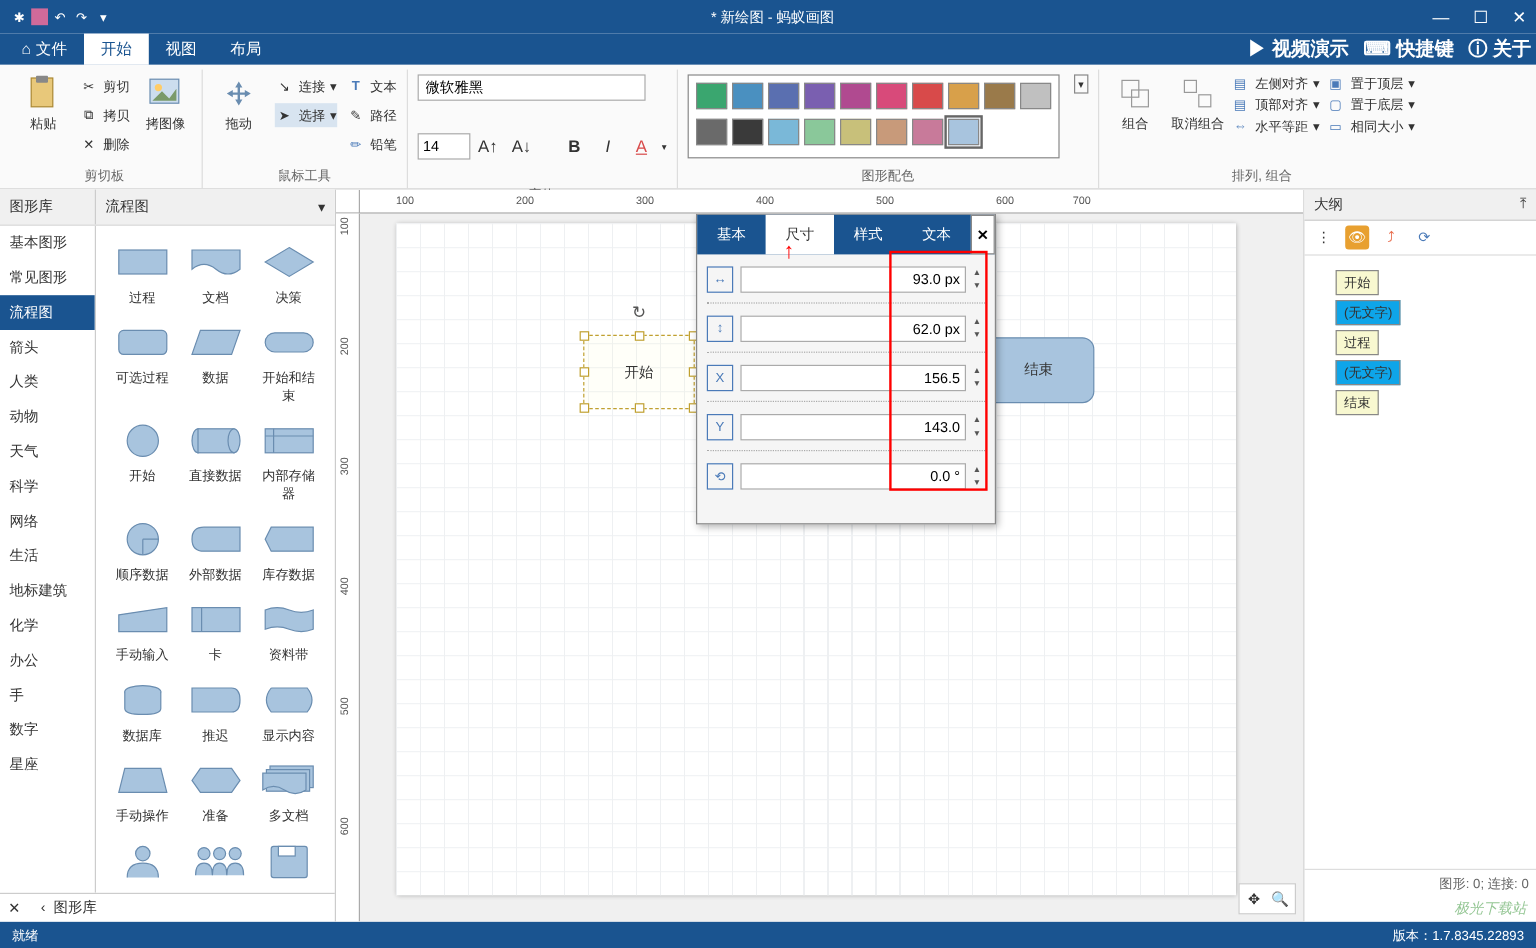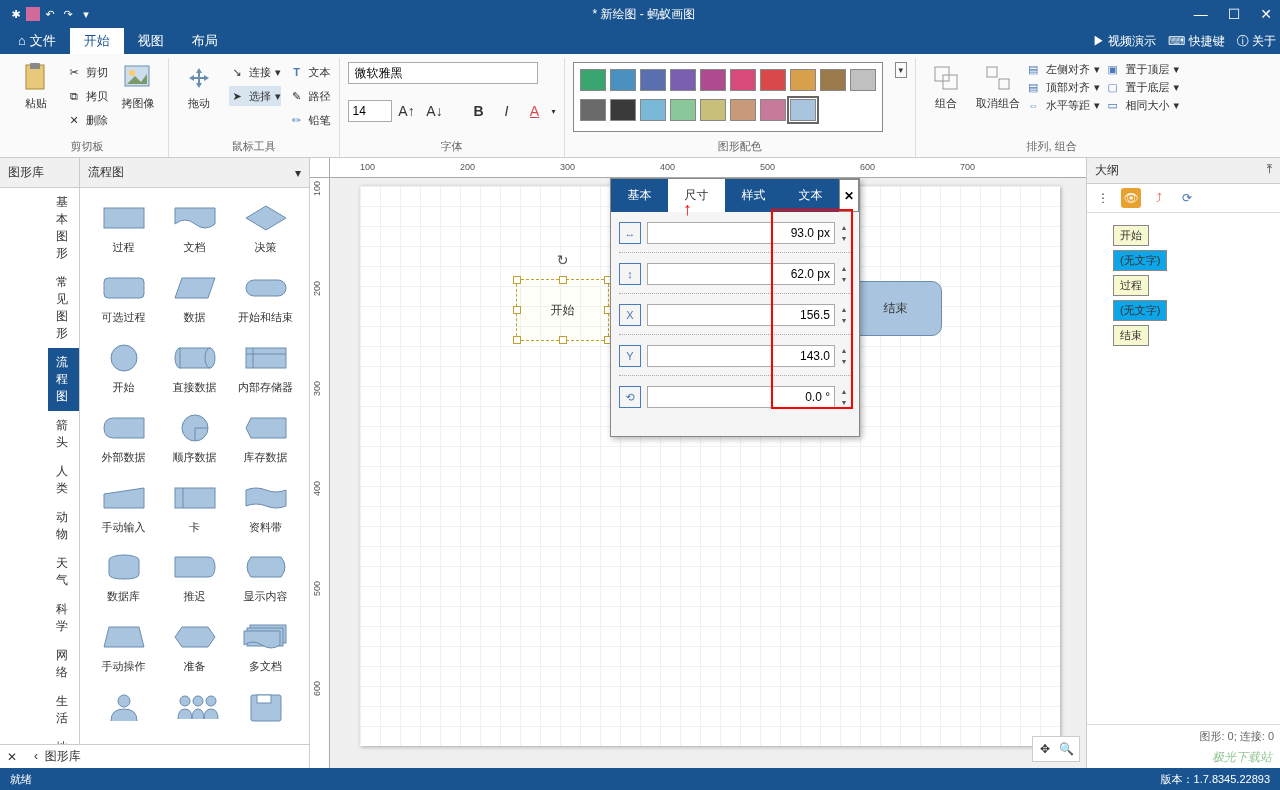--- a/index.html
+++ b/index.html
@@ -7,51 +7,51 @@
 .titlebar { height:28px; background:#1a5490; color:#fff; display:flex; align-items:center; padding:0 8px; }
 .titlebar .icons { display:flex; gap:2px; align-items:center; }
 .titlebar .icons span { width:16px; height:16px; display:inline-flex; align-items:center; justify-content:center; font-size:11px; }
 .titlebar .title { flex:1; text-align:center; font-size:12px; }
 .titlebar .win-ctrl { display:flex; gap:20px; font-size:14px; }
 .menubar { height:26px; background:#1a5490; color:#fff; display:flex; align-items:center; padding:0 4px; justify-content:space-between; }
 .menubar .left { display:flex; gap:0; align-items:center; }
 .menubar .tab { padding:4px 14px; font-size:13px; cursor:pointer; }
 .menubar .tab.active { background:#fff; color:#1a5490; }
 .menubar .home-icon { margin-right:4px; }
-.menubar .right { display:flex; gap:12px; align-items:center; font-size:12px; }
+.menubar .right { display:flex; gap:12px; align-items:center; font-size:16px;font-weight:bold; }
 .ribbon { height:104px; background:#fafafa; border-bottom:1px solid #ccc; display:flex; padding:4px 6px 0 6px; }
 .ribbon-group { display:flex; flex-direction:column; border-right:1px solid #ddd; padding:0 8px; }
 .ribbon-group:last-child { border-right:none; }
 .ribbon-group .body { flex:1; display:flex; align-items:flex-start; gap:8px; padding-top:4px; }
 .ribbon-group .label { text-align:center; font-size:11px; color:#666; padding:3px 0; }
 .big-btn { display:flex; flex-direction:column; align-items:center; width:44px; cursor:pointer; }
 .big-btn .ico { width:32px; height:32px; margin-bottom:2px; display:flex; align-items:center; justify-content:center; }
 .big-btn .txt { font-size:11px; }
 .small-col { display:flex; flex-direction:column; gap:4px; }
 .small-btn { display:flex; align-items:center; gap:4px; font-size:11px; cursor:pointer; height:20px; }
 .small-btn .ico { width:16px; height:16px; display:inline-flex; align-items:center; justify-content:center; }
-.font-row { display:flex; gap:4px; align-items:flex-end; margin-bottom:8px; }
+.font-row { display:flex; gap:4px; align-items:flex-end; margin-bottom:19px; }
 .font-name { width:190px; height:22px; border:1px solid #aaa; padding:0 6px; font-size:12px; background:#fff; }
 .font-size { width:44px; height:22px; border:1px solid #aaa; padding:0 4px; font-size:12px; text-align:left; background:#fff; }
 .font-btns { display:flex; gap:6px; align-items:center; }
 .font-btns .fbtn { width:22px; height:22px; display:flex; align-items:center; justify-content:center; cursor:pointer; font-size:14px; }
 .color-grid { display:grid; grid-template-columns:repeat(10,26px); grid-template-rows:26px 26px; gap:4px; border:1px solid #888; padding:6px; background:#fff; }
 .color-sw { width:26px; height:22px; border:1px solid #888; cursor:pointer; }
 .color-sw.sel { outline:2px solid #666; outline-offset:1px; }
 .arrange-col { display:flex; flex-direction:column; gap:3px; }
 .arrange-item { display:flex; align-items:center; gap:4px; font-size:11px; cursor:pointer; }
 .arrange-item .ico { width:14px; height:14px; color:#4a7ab8; }
 
 .workspace { display:flex; height:610px; background:#f5f5f5; }
-.left-panel { width:310px; background:#fff; border-right:1px solid #ccc; display:flex; flex-direction:column; }
+.left-panel { width:280px; background:#fff; border-right:1px solid #ccc; display:flex; flex-direction:column; }
 .left-header { display:flex; border-bottom:1px solid #ccc; }
 .left-header .cat-hdr { width:80px; padding:6px 8px; border-right:1px solid #ccc; background:#f0f0f0; font-size:12px; }
 .left-header .shape-hdr { flex:1; padding:6px 8px; background:#f0f0f0; font-size:12px; display:flex; justify-content:space-between; align-items:center; }
 .left-body { flex:1; display:flex; overflow:hidden; }
-.cat-list { width:80px; border-right:1px solid #ccc; overflow-y:auto;padding-left:48px; }
+.cat-list { width:80px; border-right:1px solid #ccc; overflow-y:auto; }
 .cat-item { padding:6px 8px; font-size:12px; cursor:pointer; }
 .cat-item.active { background:#1a5490; color:#fff; }
 .shape-grid { flex:1; overflow-y:auto; padding:8px; display:grid; grid-template-columns:repeat(3,1fr); gap:4px 0; }
 .shape-cell { display:flex; flex-direction:column; align-items:center; padding:4px; cursor:pointer; }
 .shape-cell .shp { width:50px; height:36px; display:flex; align-items:center; justify-content:center; margin-bottom:4px; }
 .shape-cell .shp-label { font-size:11px; text-align:center; }
 .left-footer { height:24px; border-top:1px solid #ccc; display:flex; align-items:center; }
 .left-footer .close { width:24px; text-align:center; cursor:pointer; }
 .left-footer .back { flex:1; padding-left:10px; cursor:pointer; }
 
@@ -393,33 +393,33 @@
                 <rect x="5" y="8" width="40" height="20" fill="#a8c4de" stroke="#6a8db0"></rect>
                 <line x1="12" y1="8" x2="12" y2="28" stroke="#6a8db0"></line>
                 <line x1="5" y1="14" x2="45" y2="14" stroke="#6a8db0"></line>
               </svg>
             </div>
             <div class="shp-label">内部存储器</div>
           </div>
           <div class="shape-cell">
             <div class="shp">
               <svg width="50" height="36">
-                <path d="M5 18 Q5 8 15 8 L45 8 L45 28 L15 28 Q5 28 5 18" fill="#a8c4de" stroke="#6a8db0"></path>
-              </svg>
-            </div>
-            <div class="shp-label">外部数据</div>
-          </div>
-          <div class="shape-cell">
-            <div class="shp">
-              <svg width="50" height="36">
                 <circle cx="25" cy="18" r="13" fill="#a8c4de" stroke="#6a8db0"></circle>
                 <path d="M25 18 L38 18 M25 18 L25 31" stroke="#6a8db0" fill="none"></path>
               </svg>
             </div>
             <div class="shp-label">顺序数据</div>
+          </div>
+          <div class="shape-cell">
+            <div class="shp">
+              <svg width="50" height="36">
+                <path d="M5 18 Q5 8 15 8 L45 8 L45 28 L15 28 Q5 28 5 18" fill="#a8c4de" stroke="#6a8db0"></path>
+              </svg>
+            </div>
+            <div class="shp-label">外部数据</div>
           </div>
           <div class="shape-cell">
             <div class="shp">
               <svg width="50" height="36">
                 <path d="M10 8 L45 8 L45 28 L10 28 L5 18 Z" fill="#a8c4de" stroke="#6a8db0"></path>
               </svg>
             </div>
             <div class="shp-label">库存数据</div>
           </div>
           <div class="shape-cell">
@@ -534,21 +534,21 @@
 
   <div class="canvas-area">
     <div class="ruler-corner"></div>
     <div class="ruler-h" id="ruler-h">
         <span class="tick" style="left: 30px;">100</span>
         <span class="tick" style="left: 130px;">200</span>
         <span class="tick" style="left: 230px;">300</span>
         <span class="tick" style="left: 330px;">400</span>
         <span class="tick" style="left: 430px;">500</span>
         <span class="tick" style="left: 530px;">600</span>
-        <span class="tick" style="left: 630px;">700</span>
+        <span class="tick" style="left: 594px;">700</span>
       </div>
     <div class="ruler-v" id="ruler-v">
         <span class="tick" style="top: 18px;">100</span>
         <span class="tick" style="top: 118px;">200</span>
         <span class="tick" style="top: 218px;">300</span>
         <span class="tick" style="top: 318px;">400</span>
         <span class="tick" style="top: 418px;">500</span>
         <span class="tick" style="top: 518px;">600</span>
       </div>
     <div class="canvas-inner">

